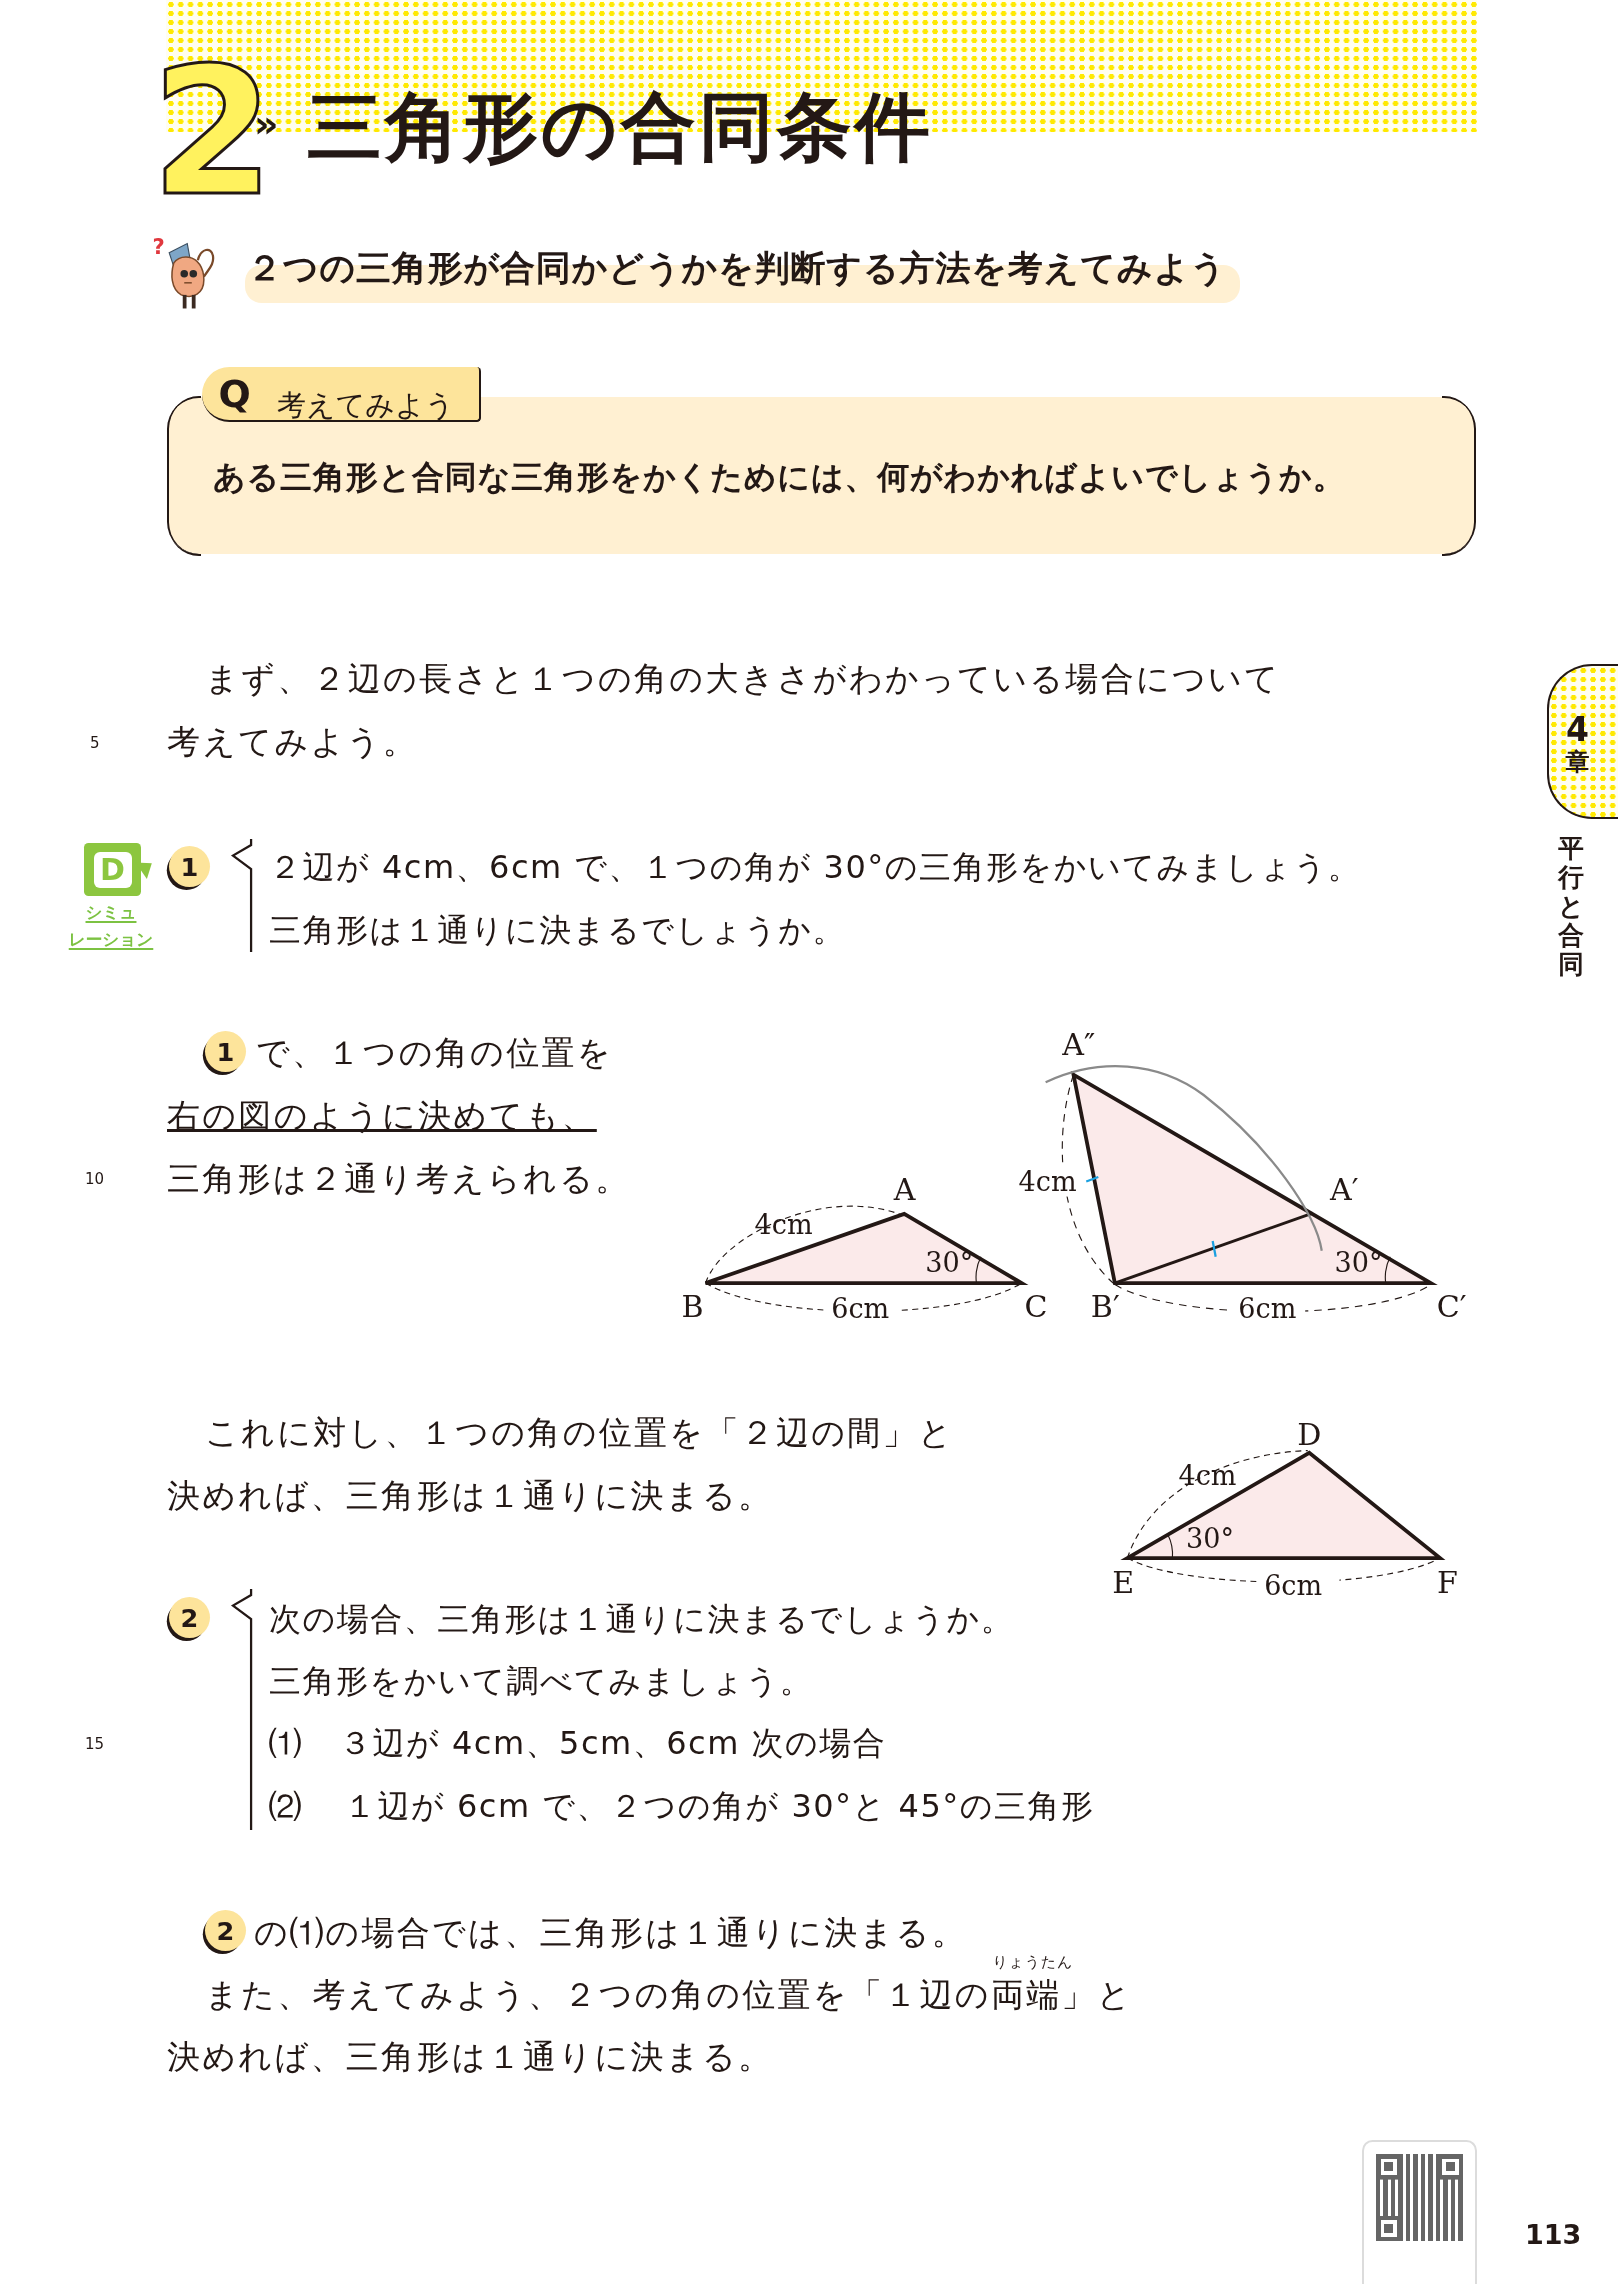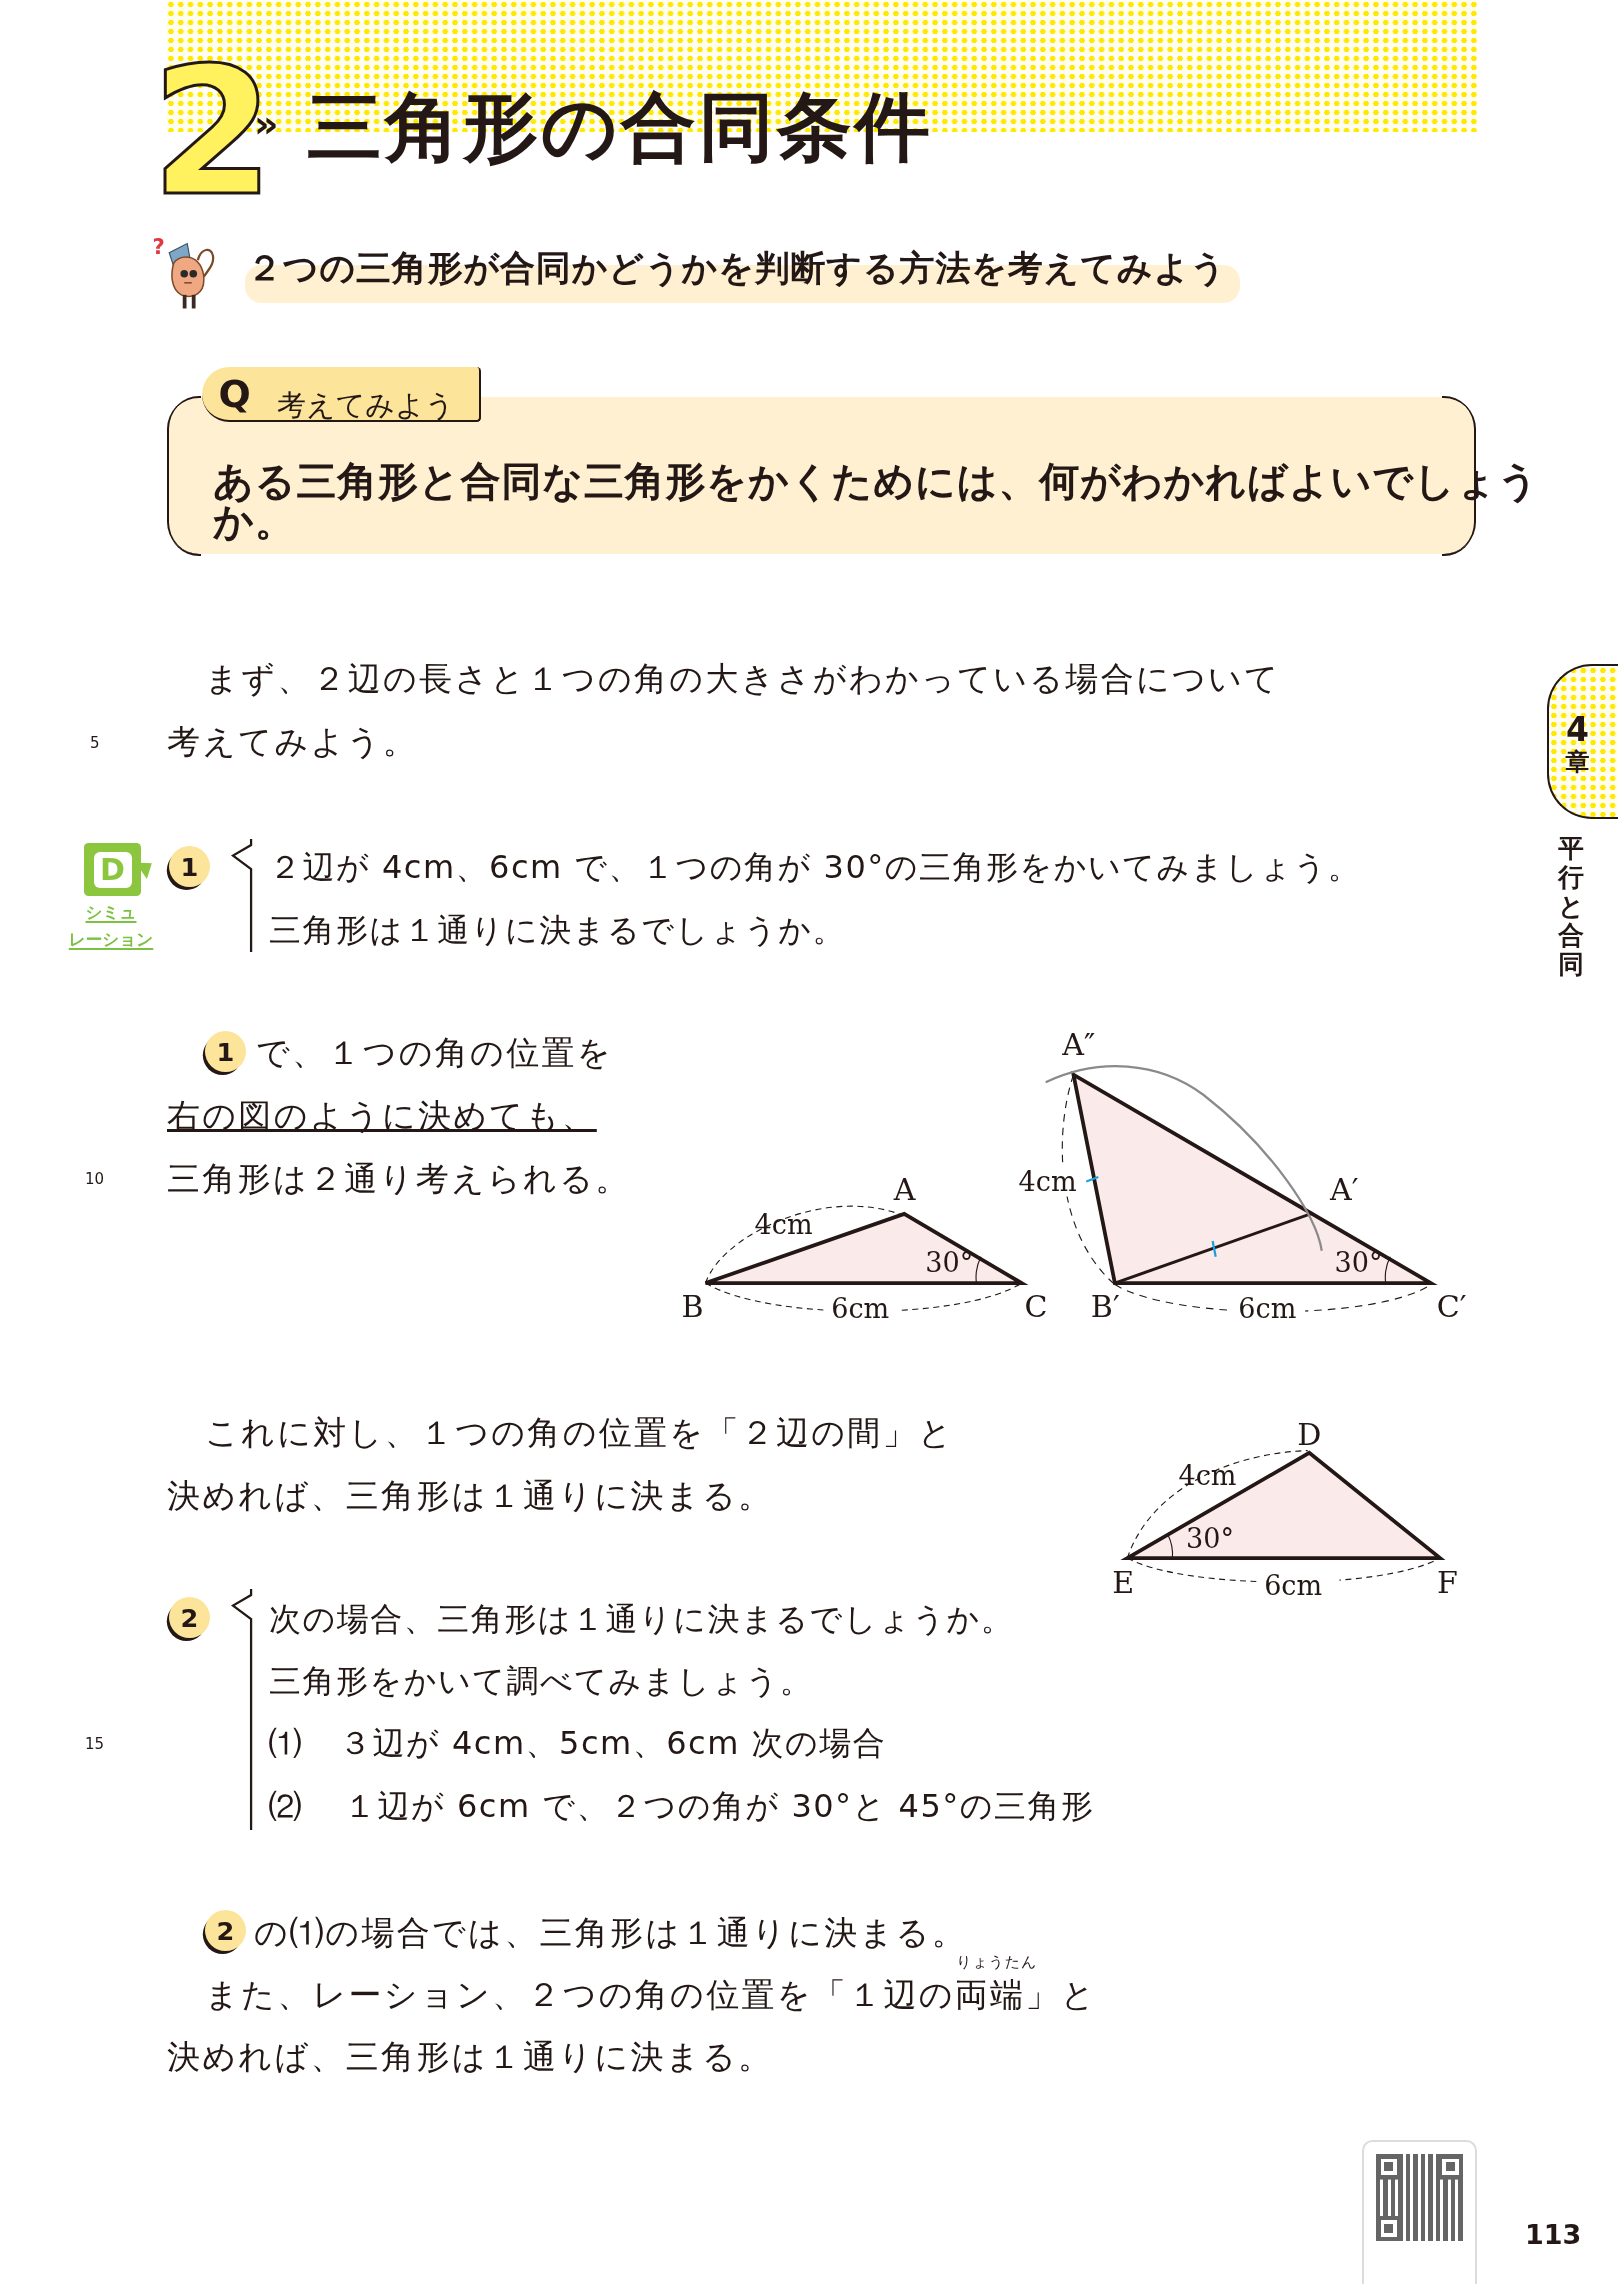--- a/index.html
+++ b/index.html
@@ -14,21 +14,21 @@
   .title{font-family:"DejaVu Sans","Liberation Sans",sans-serif;font-weight:bold;font-size:75px;
          letter-spacing:3px;line-height:1;color:#231815;}
   .chev{font-family:"DejaVu Sans","Liberation Sans",sans-serif;font-weight:bold;font-size:38px;line-height:1;}
   .subbar{background:#fff0d2;border-radius:16.6px;}
   .subtitle{font-family:"DejaVu Sans","Liberation Sans",sans-serif;font-weight:bold;font-size:35px;line-height:1;letter-spacing:0.8px;}
   .qbox{background:#fff0d2;border-radius:32px;border-left:2.3px solid #231815;border-right:2.3px solid #231815;}
   .qbox:before,.qbox:after{content:"";position:absolute;left:15px;right:15px;height:0;}
   .qtab{background:#fde49b;border-radius:30px 4.5px 4.5px 30px;border-bottom:2.3px solid #231815;border-right:2.3px solid #231815;}
   .qletter{font-family:"DejaVu Sans","Liberation Sans",sans-serif;font-weight:bold;font-size:38px;line-height:1;}
   .qlabel{font-family:"DejaVu Sans","Liberation Sans",sans-serif;font-weight:normal;font-size:29px;line-height:1;margin-top:12px;}
-  .qtext{font-family:"DejaVu Sans","Liberation Sans",sans-serif;font-weight:bold;font-size:40px;line-height:1;letter-spacing:0.8px;}
+  .qtext{font-family:"DejaVu Sans","Liberation Sans",sans-serif;font-weight:bold;font-size:32px;line-height:1;letter-spacing:0.8px;}
   .body{font-size:33px;line-height:1;letter-spacing:2.3px;white-space:nowrap;}
   .gothic{font-family:"DejaVu Sans","Liberation Sans",sans-serif;font-size:32px;line-height:1;letter-spacing:1.5px;white-space:nowrap;}
   .lineno{font-family:"DejaVu Sans","Liberation Sans",sans-serif;font-size:15px;color:#231815;}
   .badge{width:41px;height:41px;border-radius:50%;background:#fde49b;
          font-family:"DejaVu Sans","Liberation Sans",sans-serif;font-weight:bold;font-size:25.6px;
          display:flex;align-items:center;justify-content:center;box-shadow:-3px 3.8px 0 -0.8px #231815;}
   .chaptab{border:2.3px solid #231815;border-right:none;border-radius:45px 0 0 45px;}
   .chapnum{font-family:"DejaVu Sans","Liberation Sans",sans-serif;font-weight:bold;font-size:33px;line-height:1;text-align:center;}
   .chapkanji{font-family:"DejaVu Sans","Liberation Sans",sans-serif;font-weight:bold;font-size:24px;line-height:1;text-align:center;}
   .sidetext{font-family:"DejaVu Sans","Liberation Sans",sans-serif;font-weight:bold;font-size:25.6px;line-height:29px;text-align:center;width:30px;}
@@ -187,21 +187,21 @@
 <div class="abs gothic" style="left:269px;top:1603px;">次の場合、三角形は１通りに決まるでしょうか。</div>
 <div class="abs gothic" style="left:269px;top:1665px;">三角形をかいて調べてみましょう。</div>
 <div class="abs gothic" style="left:269px;top:1727px;">⑴</div>
 <div class="abs gothic" style="left:339px;top:1727px;">３辺が 4cm、5cm、6cm 次の場合</div>
 <div class="abs gothic" style="left:269px;top:1790px;">⑵</div>
 <div class="abs gothic" style="left:332px;top:1790px;margin-left:12px;">１辺が 6cm で、２つの角が 30°と 45°の三角形</div>
 
 <div class="abs badge" style="left:205px;top:1910px;">2</div>
 <div class="abs body" style="left:254px;top:1916px;">の⑴の場合では、三角形は１通りに決まる。</div>
 <div class="abs body" style="left:205px;top:1978px;">
-  <span>また、レーション、２つの角の位置を「１辺の</span><span style="position:relative;display:inline-block;"><span class="abs ruby" style="left:1.5px;top:-22.6px;white-space:nowrap;">りょうたん</span><span>両端</span></span><span>」と</span>
+  <span>また、考えてみよう、２つの角の位置を「１辺の</span><span style="position:relative;display:inline-block;"><span class="abs ruby" style="left:1.5px;top:-22.6px;white-space:nowrap;">りょうたん</span><span>両端</span></span><span>」と</span>
 </div>
 <div class="abs body" style="left:167px;top:2040px;">決めれば、三角形は１通りに決まる。</div>
 
 <div class="abs qr" style="left:1362px;top:2140px;width:111px;height:144px;">
   <div class="abs" style="left:12px;top:12px;width:87px;height:87px;
        background:
         linear-gradient(#555,#555) 0 0/25.6px 25.6px no-repeat,
         linear-gradient(#555,#555) 62px 0/25.6px 25.6px no-repeat,
         linear-gradient(#555,#555) 0 62px/25.6px 25.6px no-repeat,
         repeating-linear-gradient(90deg,#555 0 4.5px,transparent 4.5px 7.5px),

